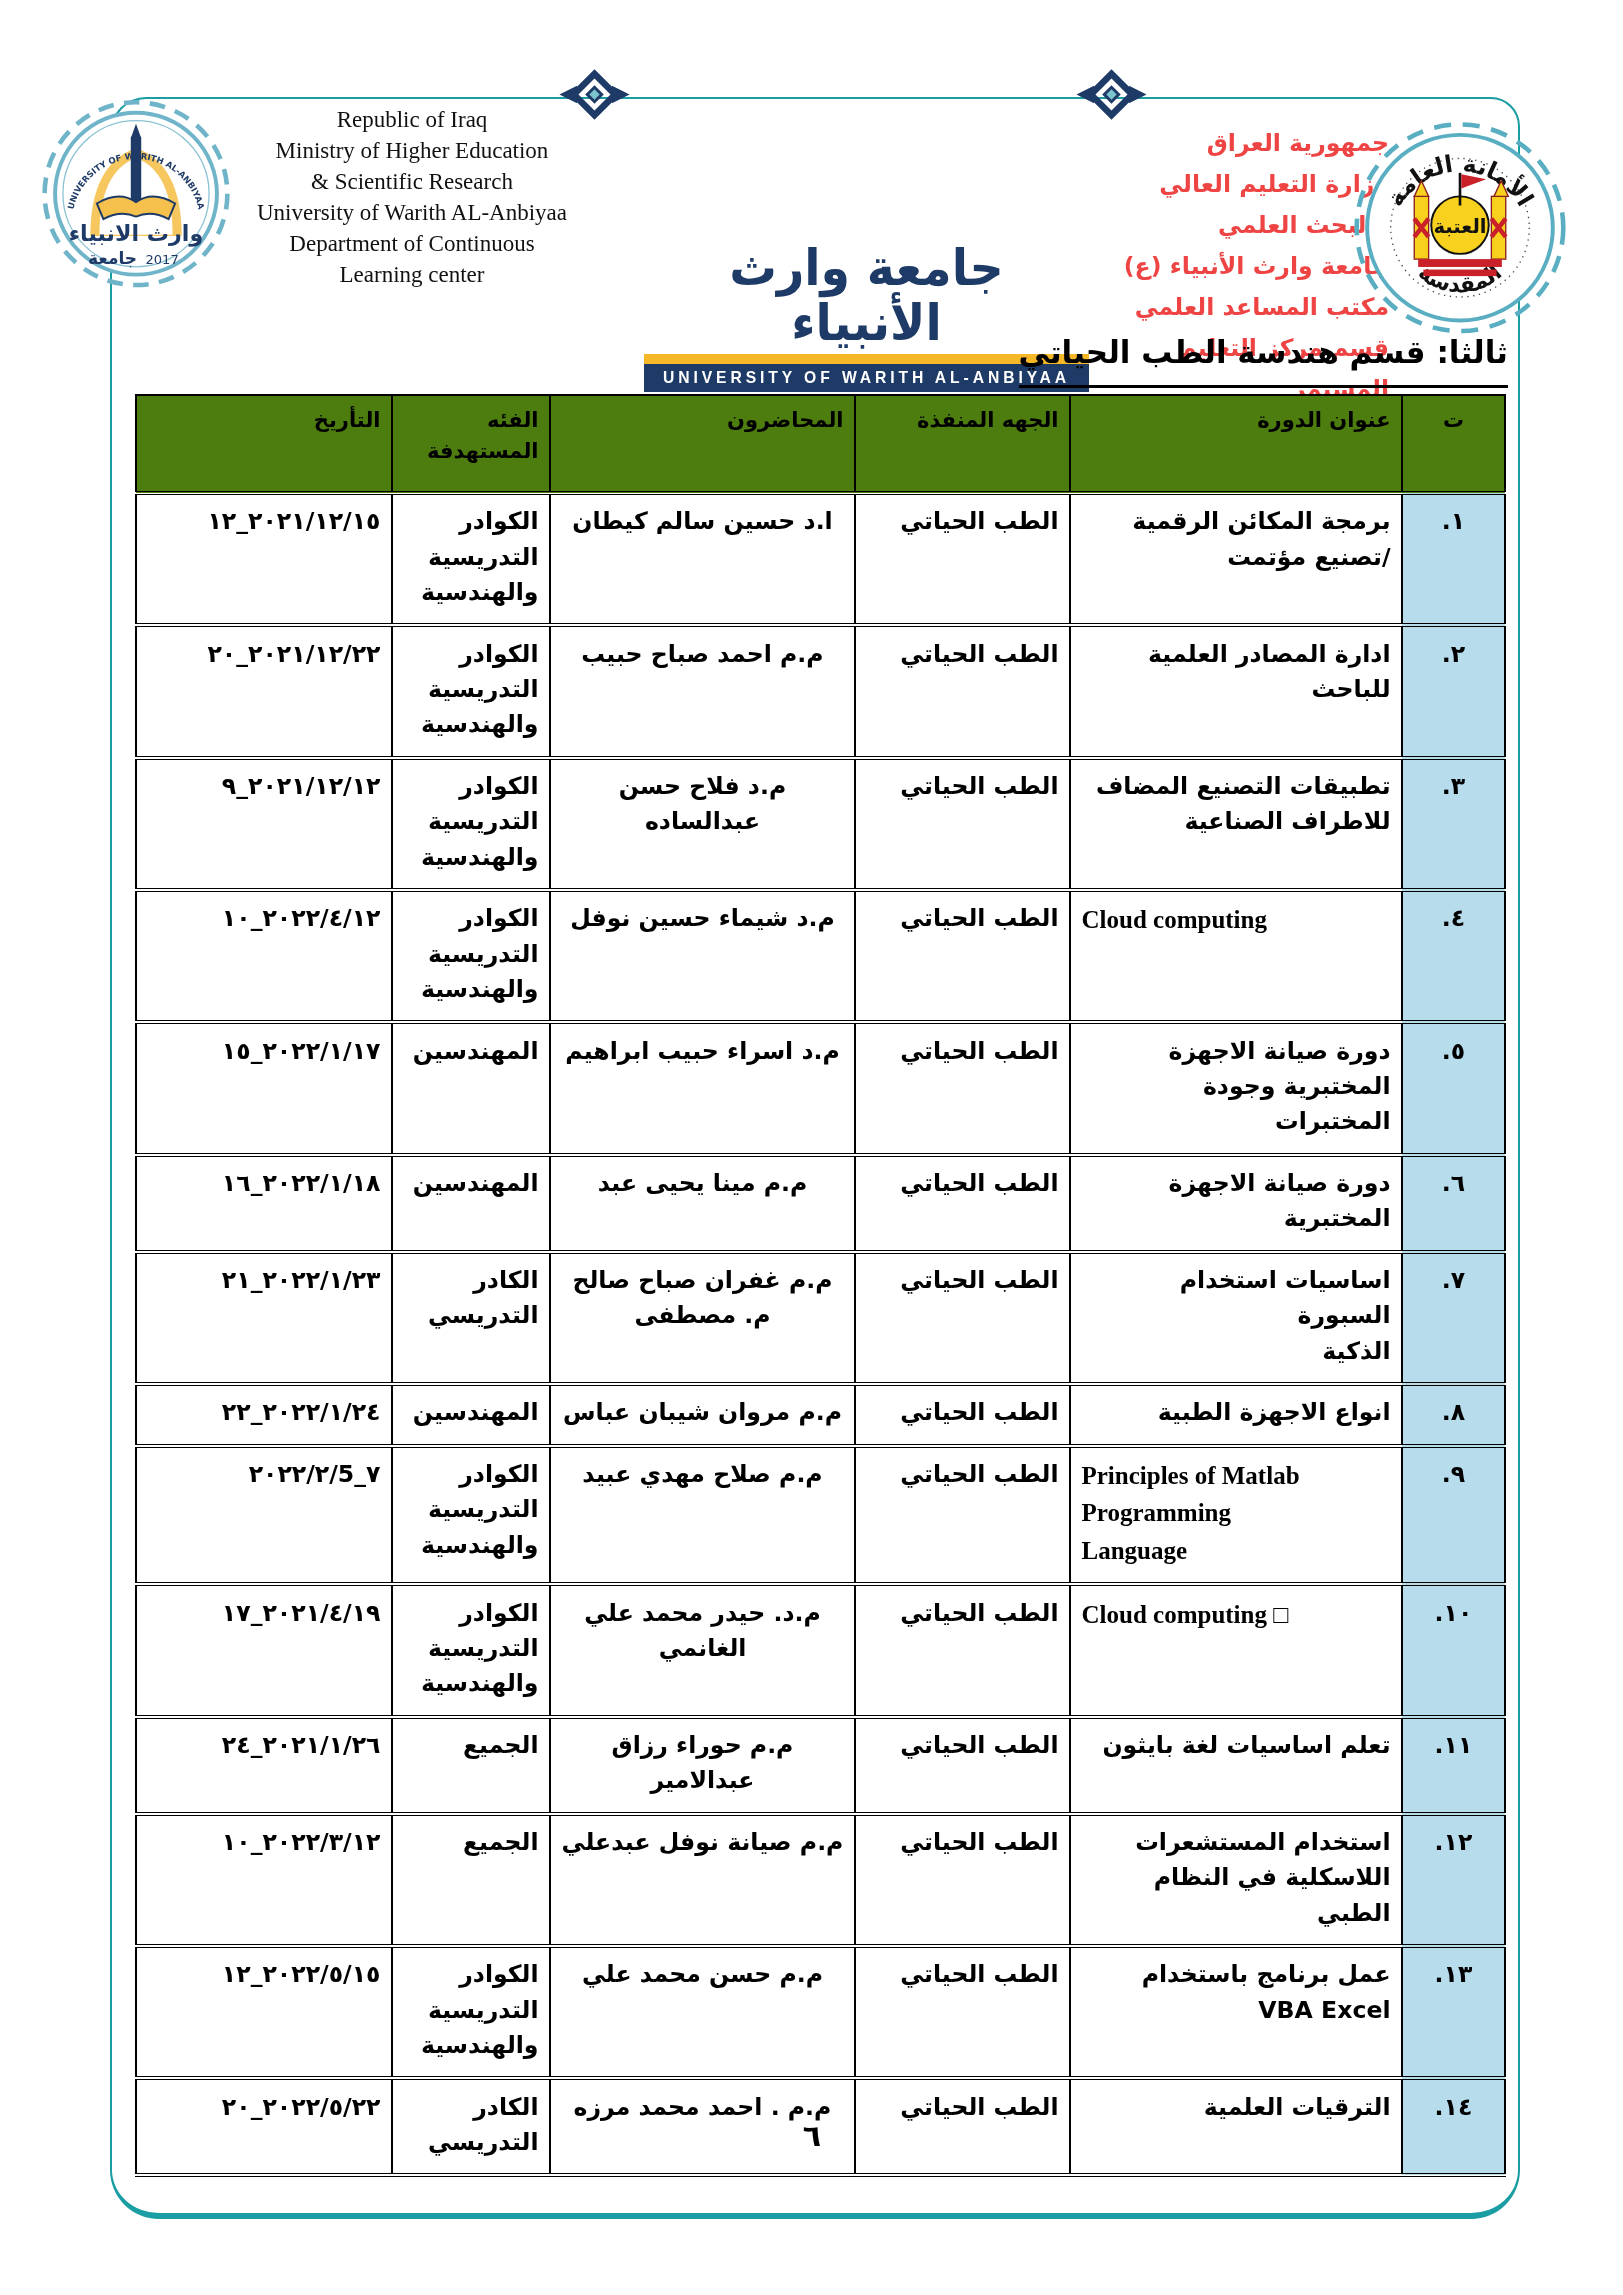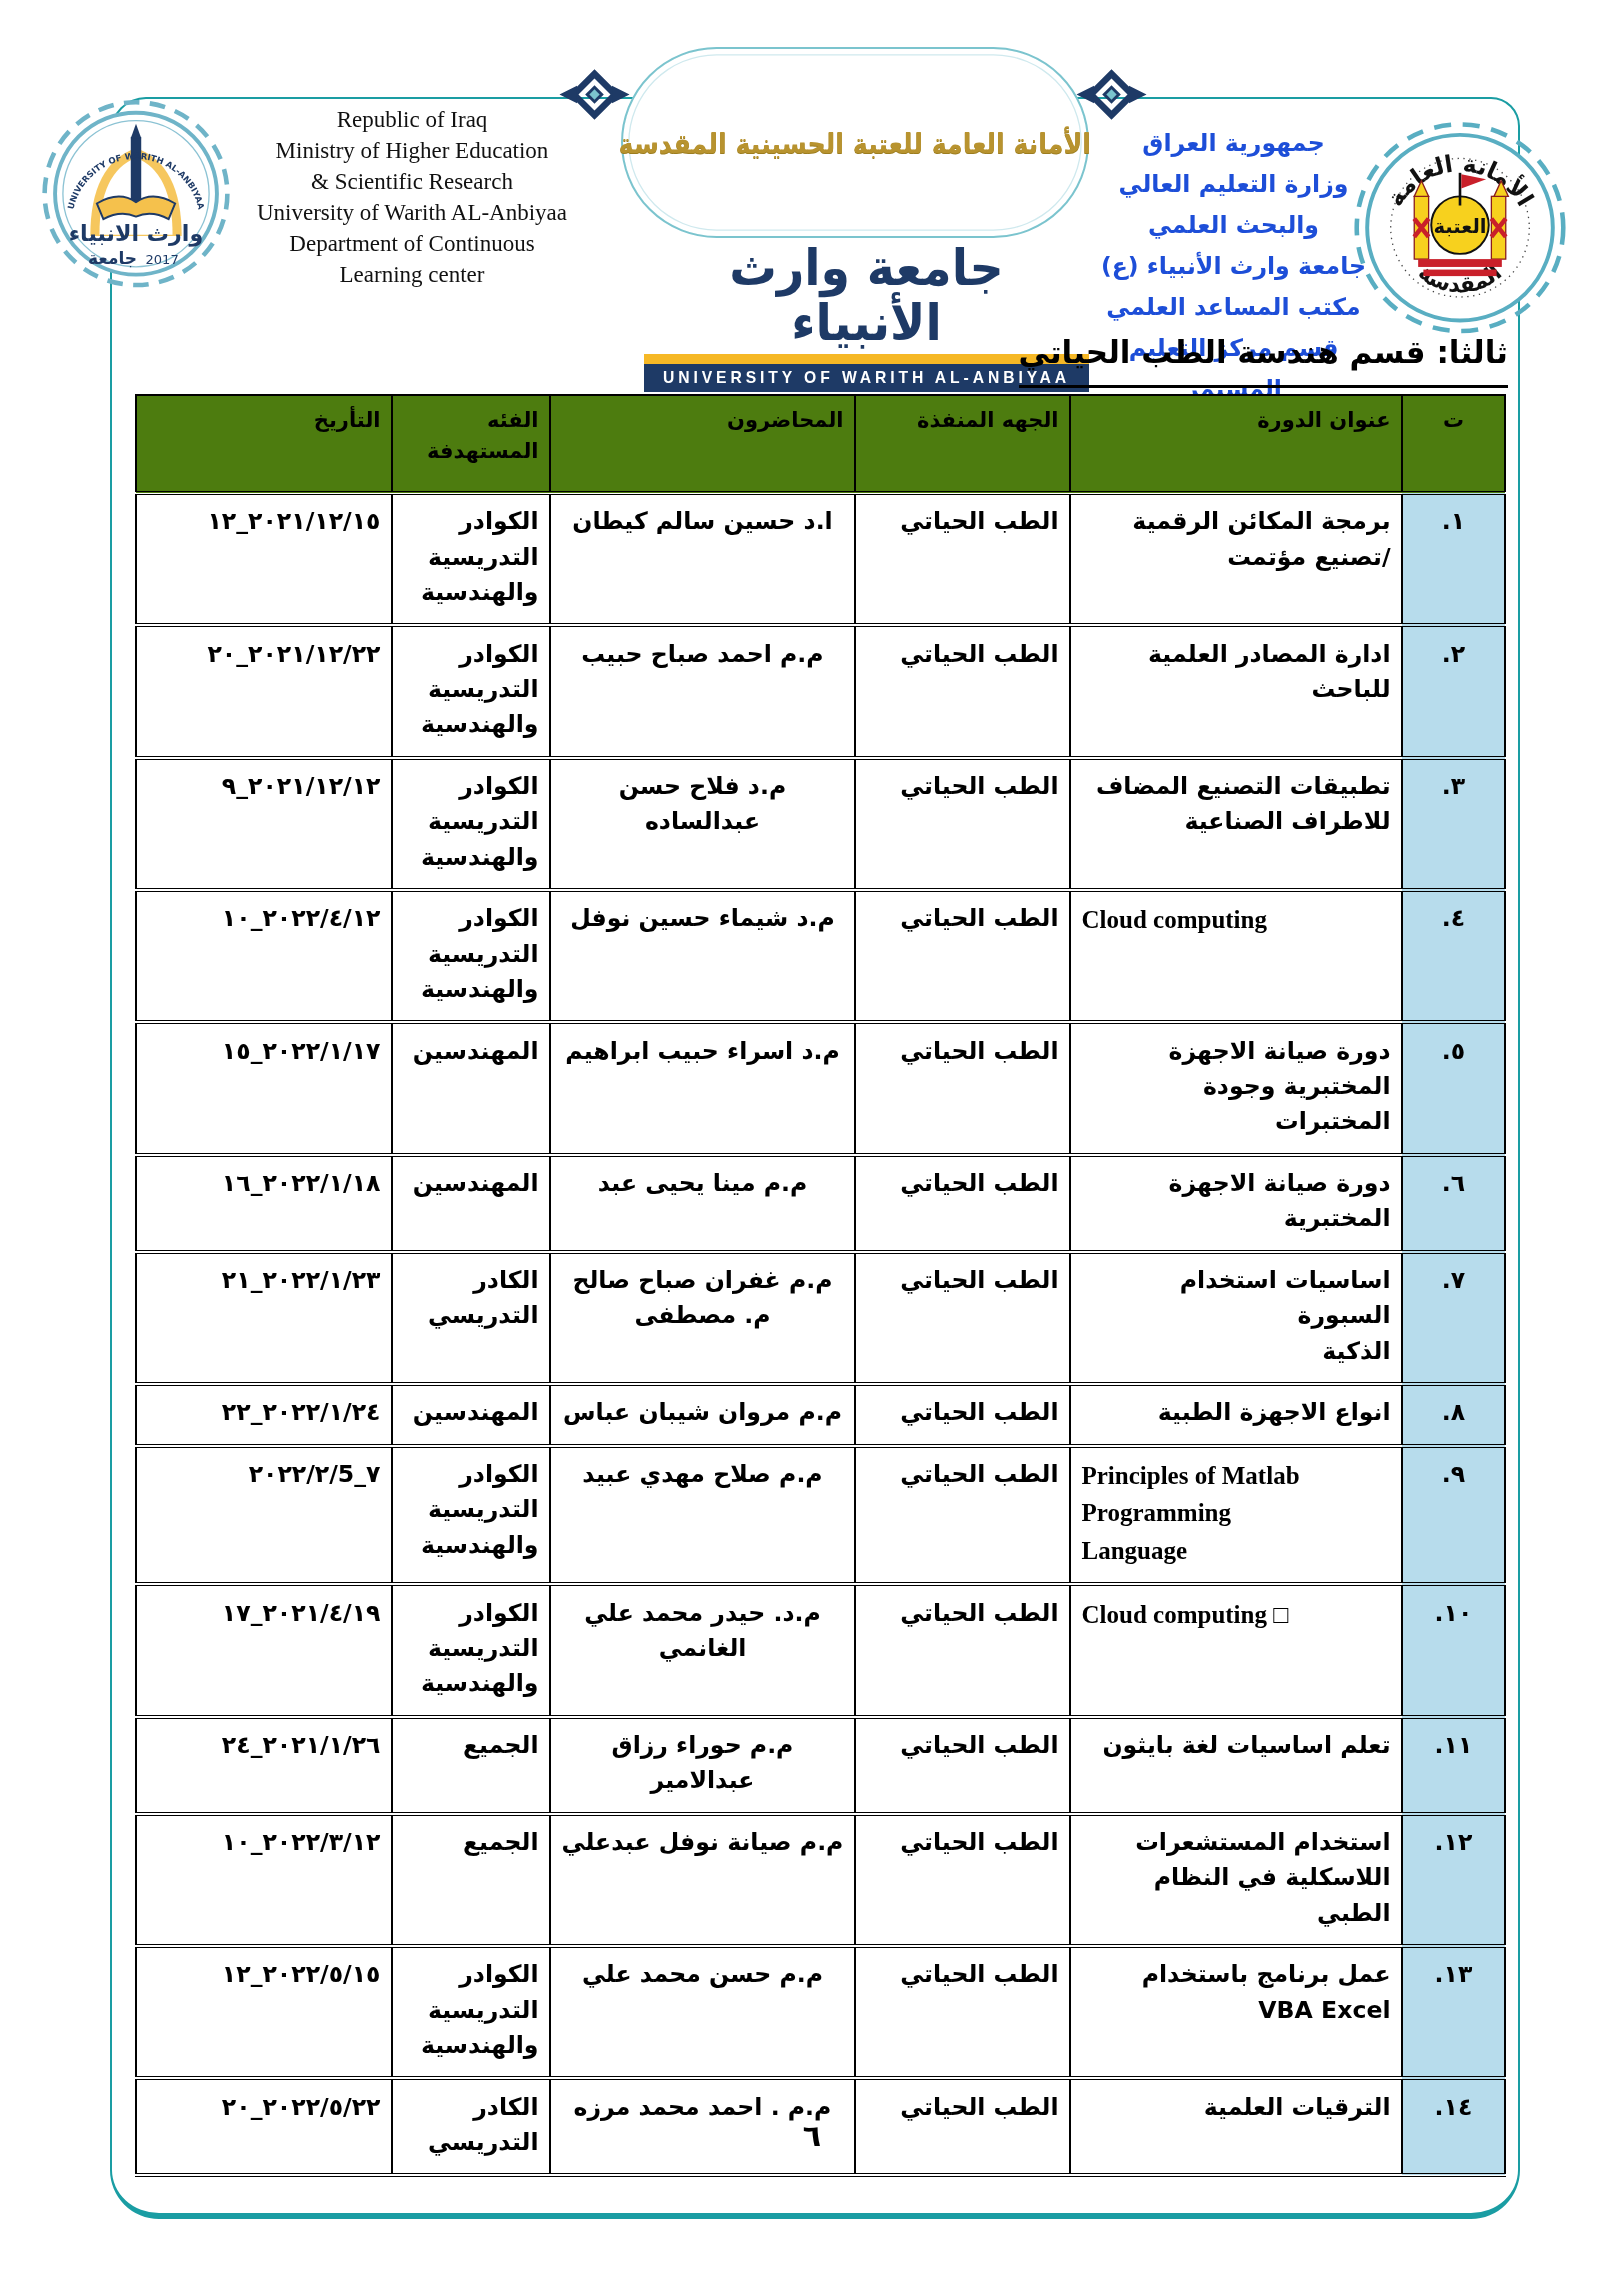--- a/index.html
+++ b/index.html
@@ -5,22 +5,22 @@
   html,body{margin:0;padding:0;background:#e8e8e8;}
   .page{position:relative;width:1624px;height:2295px;background:#ffffff;overflow:hidden;
         font-family:"DejaVu Sans", sans-serif;color:#000;}
   
   .frame-box{position:absolute;left:110px;top:97px;width:1410px;height:2122px;
              border:2.6px solid #1A9DA3;border-bottom-width:6.5px;
              border-radius:36px 29px 49px 49px;box-sizing:border-box;}
   
   .en-block{position:absolute;left:196px;top:104px;width:432px;text-align:center;
             font-family:"Liberation Serif", serif;font-size:23px;line-height:31px;color:#111;}
-  .ar-block{position:absolute;left:1078px;top:123px;width:311px;text-align:center;
-            direction:rtl;font-size:23.6px;font-weight:bold;line-height:41px;color:#1d4ed8;}
+  .ar-block{position:absolute;left:1078px;top:123px;width:311px;
+            direction:rtl;font-size:23.6px;font-weight:bold;line-height:41px;color:#ef4444;}
   .capsule{position:absolute;left:621px;top:47px;width:468px;height:191px;background:#fff;
            border:2.6px solid #7BC4CE;border-radius:105px;box-sizing:border-box;
            box-shadow:inset 0 0 0 5.2px #ffffff, inset 0 0 0 6.5px #cfe9ee;
            display:flex;align-items:center;justify-content:center;}
   .capsule span{direction:rtl;font-size:27.5px;font-weight:bold;color:#B8932F;
                 text-shadow:0 0.7px 0 #9c7d1f;white-space:nowrap;transform:scaleX(.92);}
   .knot{position:absolute;top:58px;width:73px;height:73px;}
   .knot.left{left:558px;} .knot.right{left:1075px;}
   .wordmark{position:absolute;left:644px;top:241px;width:445px;text-align:center;}
   .wordmark .ar{direction:rtl;font-size:50px;font-weight:bold;color:#1E3A66;line-height:55px;
@@ -89,23 +89,20 @@
     <path d="M2,50 L26,38 L26,62 Z M98,50 L74,38 L74,62 Z" fill="#1E3A66"></path>
     <rect x="45" y="45" width="10" height="10" fill="#7BC4CE" transform="rotate(45 50 50)"></rect>
   </svg>
   <svg class="knot right" viewBox="0 0 100 100">
     <rect x="30" y="30" width="40" height="40" fill="none" stroke="#1E3A66" stroke-width="9" transform="rotate(45 50 50)"></rect>
     <rect x="41" y="41" width="18" height="18" fill="#1E3A66" transform="rotate(45 50 50)"></rect>
     <path d="M2,50 L26,38 L26,62 Z M98,50 L74,38 L74,62 Z" fill="#1E3A66"></path>
     <rect x="45" y="45" width="10" height="10" fill="#7BC4CE" transform="rotate(45 50 50)"></rect>
   </svg>
 
-  <div class="capsule">
-    <span>الأمانة العامة للعتبة الحسينية المقدسة</span>
-  </div>
 
   <div class="wordmark">
     <div class="ar">جامعة وارث الأنبياء</div>
     <div class="bar-yellow"></div>
     <div class="bar-navy">
       <span>UNIVERSITY OF WARITH AL-ANBIYAA</span>
     </div>
   </div>
 
   <svg class="seal left" width="204" height="218" viewBox="0 0 312 334">

